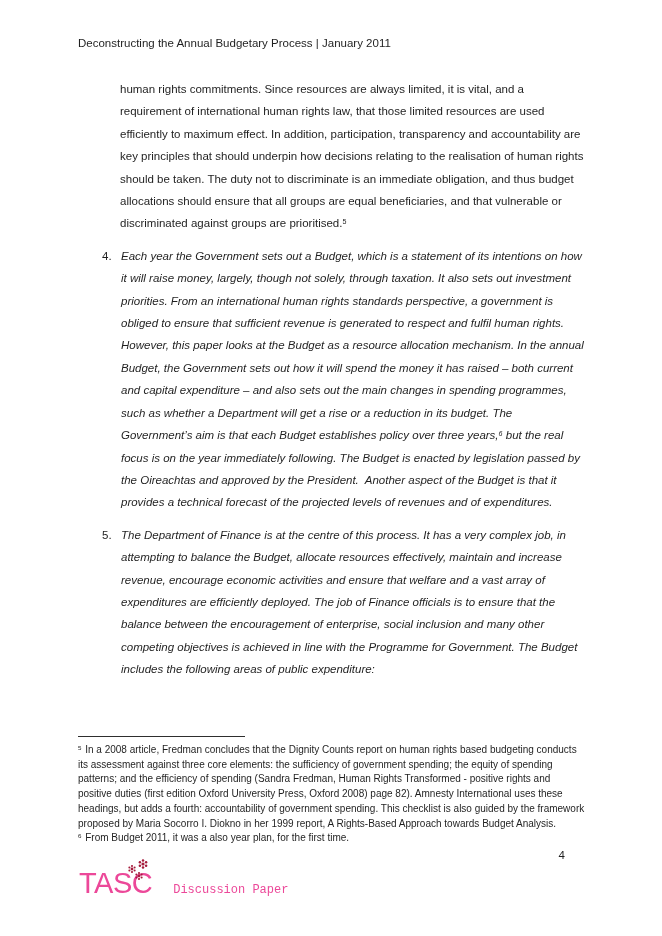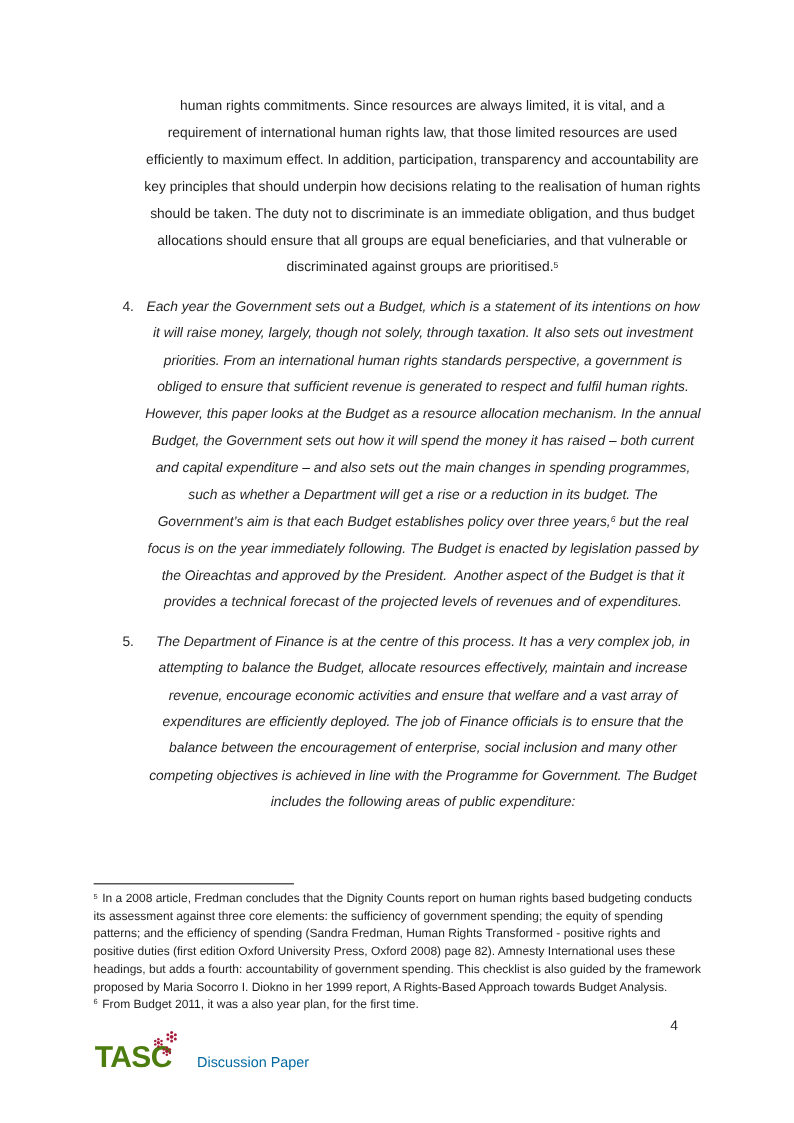--- a/index.html
+++ b/index.html
@@ -15,21 +15,21 @@
   }
   .doc-header {
     position:absolute; top:36px; left:78px;
     font-size:11.5px; line-height:15px; color:#1f1f1f;
     white-space:nowrap;
   }
   .doc-body {
     position:absolute; top:78px; left:78px; width:506px;
   }
   .para {
-    font-size:11.5px; line-height:22.4px; text-align:center; color:#1f1f1f;
+    font-size:11.5px; line-height:22.4px; text-align:left; color:#1f1f1f;
   }
   .intro {
     margin-left:42px; width:464px; margin-bottom:10px;
   }
   .list-item {
     display:flex; margin-bottom:10px;
   }
   .num {
     flex:0 0 19px; margin-left:24px;
     font-size:11.5px; line-height:22.4px;
@@ -52,35 +52,38 @@
   .page-number {
     position:absolute; top:849px; right:97px;
     font-size:11.5px; color:#1f1f1f;
   }
   .brand {
     position:absolute; top:869px; left:79px;
     display:flex; align-items:baseline;
   }
   .tasc-wrap { position:relative; }
   .tasc {
-    font-size:25px; font-weight:bold; letter-spacing:-0.5px;
-    color:#4d7c0f; line-height:1;
+    font-size:29px; font-weight:normal; letter-spacing:-0.5px;
+    color:#ec4899; line-height:1;
   }
   .tasc-mark {
     position:absolute; left:46px; top:-13px; width:27px; height:27px;
   }
   .tagline {
-    font-size:12px; color:#0369a1; margin-left:21px;
+    font-size:12px; color:#ec4899; margin-left:21px;font-family:Liberation Mono, monospace;
   }
 </style>
 </head>
 <body>
 
 <div class="page">
 
+  <div class="doc-header">
+    <span>Deconstructing the Annual Budgetary Process | January 2011</span>
+  </div>
 
   <div class="doc-body">
     <p class="para intro"><span>human rights commitments. Since resources are always limited, it is vital, and a requirement of international human rights law, that those limited resources are used efficiently to maximum effect. In addition, participation, transparency and accountability are key principles that should underpin how decisions relating to the realisation of human rights should be taken. The duty not to discriminate is an immediate obligation, and thus budget allocations should ensure that all groups are equal beneficiaries, and that vulnerable or discriminated against groups are prioritised.</span><sup>5</sup></p>
 
     <div class="list-item">
       <span class="num">4.</span>
       <p class="para"><span>Each year the Government sets out a Budget, which is a statement of its intentions on how it will raise money, largely, though not solely, through taxation. It also sets out investment priorities. From an international human rights standards perspective, a government is obliged to ensure that sufficient revenue is generated to respect and fulfil human rights. However, this paper looks at the Budget as a resource allocation mechanism. In the annual Budget, the Government sets out how it will spend the money it has raised – both current and capital expenditure – and also sets out the main changes in spending programmes, such as whether a Department will get a rise or a reduction in its budget. The Government’s aim is that each Budget establishes policy over three years,</span><sup>6</sup><span> but the real focus is on the year immediately following. The Budget is enacted by legislation passed by the Oireachtas and approved by the President.&nbsp; Another aspect of the Budget is that it provides a technical forecast of the projected levels of revenues and of expenditures.</span></p>
     </div>
 
     <div class="list-item">

